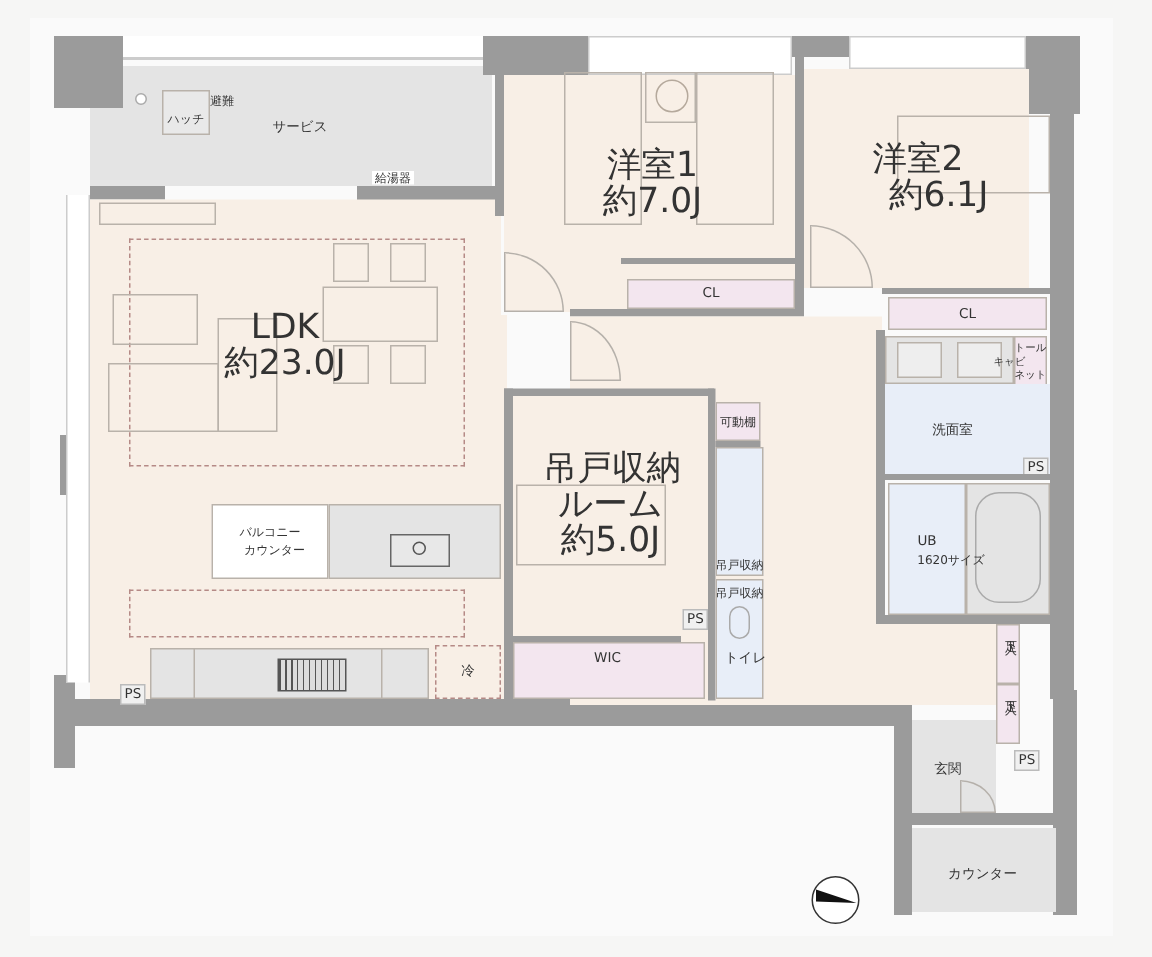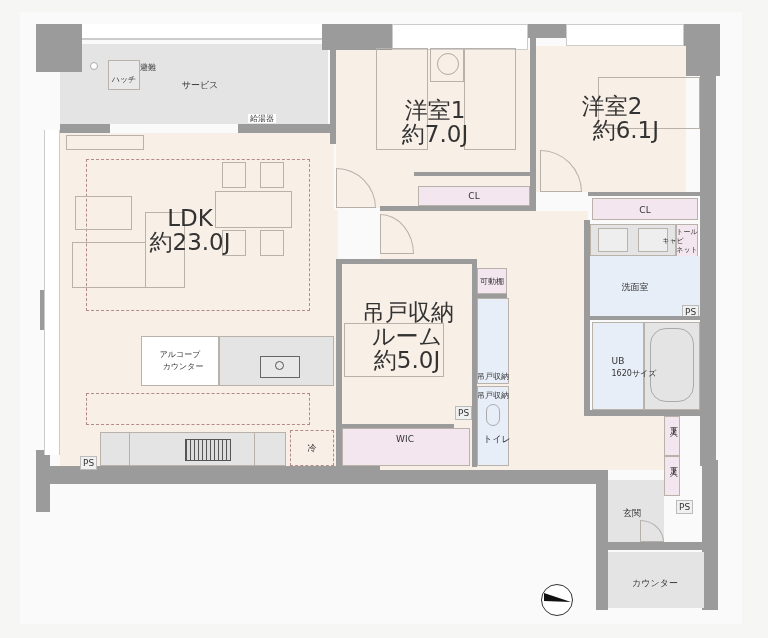--- a/index.html
+++ b/index.html
@@ -59,21 +59,21 @@
 <div class="abs line" style="left:145px;top:212px;width:40px;height:76px;"></div>
 <div class="abs line" style="left:215px;top:191px;width:77px;height:37px;"></div>
 <div class="abs line" style="left:222px;top:162px;width:24px;height:26px;"></div>
 <div class="abs line" style="left:260px;top:162px;width:24px;height:26px;"></div>
 <div class="abs line" style="left:222px;top:230px;width:24px;height:26px;"></div>
 <div class="abs line" style="left:260px;top:230px;width:24px;height:26px;"></div>
 <div class="lbl big" style="left:150px;top:206px;width:80px;">LDK</div>
 <div class="lbl big" style="left:140px;top:230px;width:100px;">約23.0J</div>
 
 <div class="abs white line" style="left:141px;top:336px;width:78px;height:50px;"></div>
-<div class="lbl xs" style="left:141px;top:350px;width:78px;">アルコーブ</div>
+<div class="lbl xs" style="left:141px;top:350px;width:78px;">バルコニー</div>
 <div class="lbl xs" style="left:141px;top:362px;width:84px;">カウンター</div>
 <div class="abs grey line" style="left:219px;top:336px;width:115px;height:50px;"></div>
 <div class="abs line" style="left:260px;top:356px;width:40px;height:22px;background:#e8e8e8;border-color:#666;"></div>
 <div class="abs" style="left:275px;top:361px;width:9px;height:9px;border:1px solid #555;border-radius:50%;"></div>
 <div class="abs dash" style="left:86px;top:393px;width:224px;height:32px;"></div>
 <div class="abs grey line" style="left:100px;top:432px;width:186px;height:34px;"></div>
 <div class="abs line" style="left:100px;top:432px;width:30px;height:34px;background:#e4e4e4;"></div>
 <div class="abs line" style="left:254px;top:432px;width:32px;height:34px;background:#e4e4e4;"></div>
 <div class="abs" style="left:185px;top:439px;width:46px;height:22px;background:repeating-linear-gradient(90deg,#555 0 1px,#ddd 1px 4px);border:1px solid #555;"></div>
 <div class="abs dash" style="left:290px;top:430px;width:44px;height:36px;background:#f8efe6;"></div>

